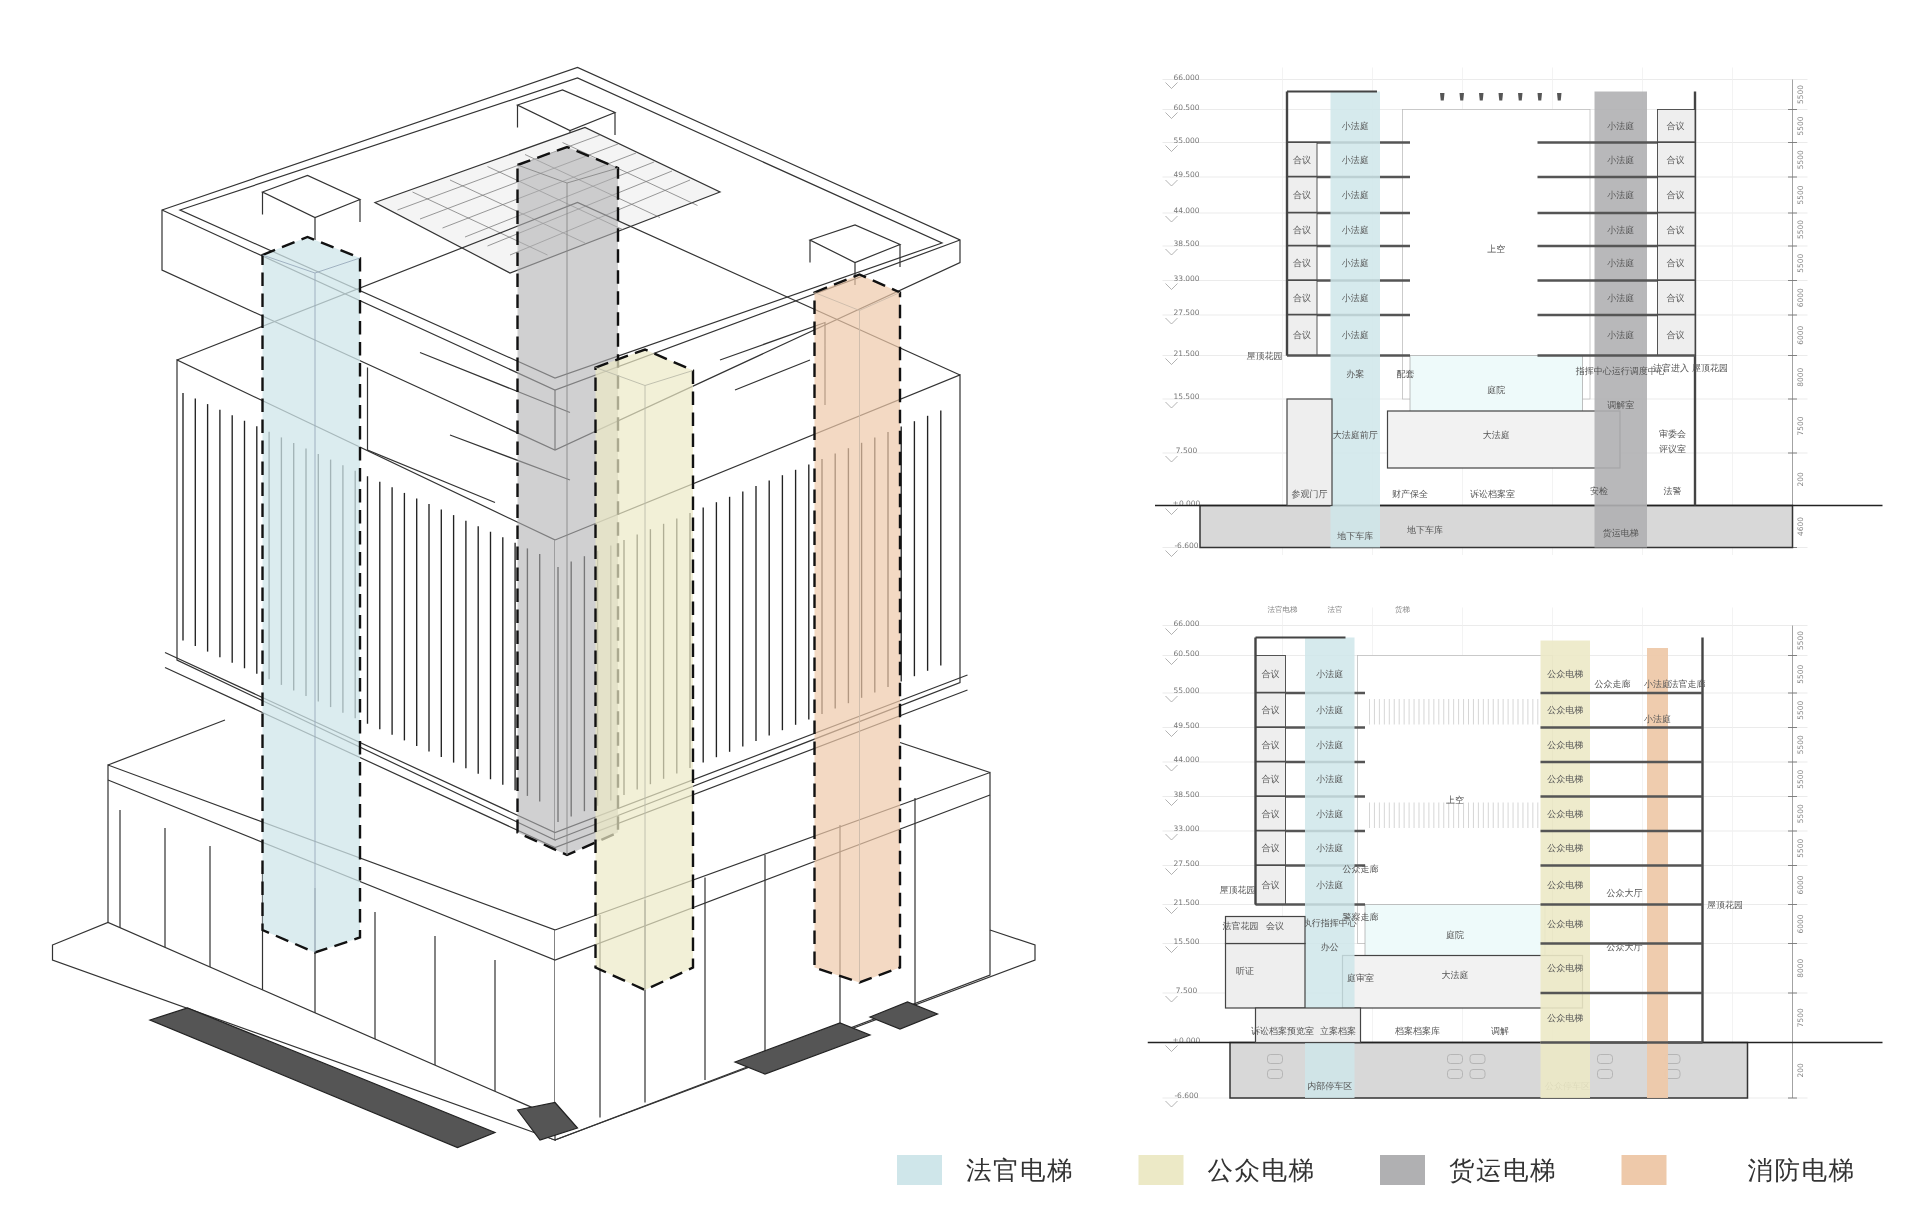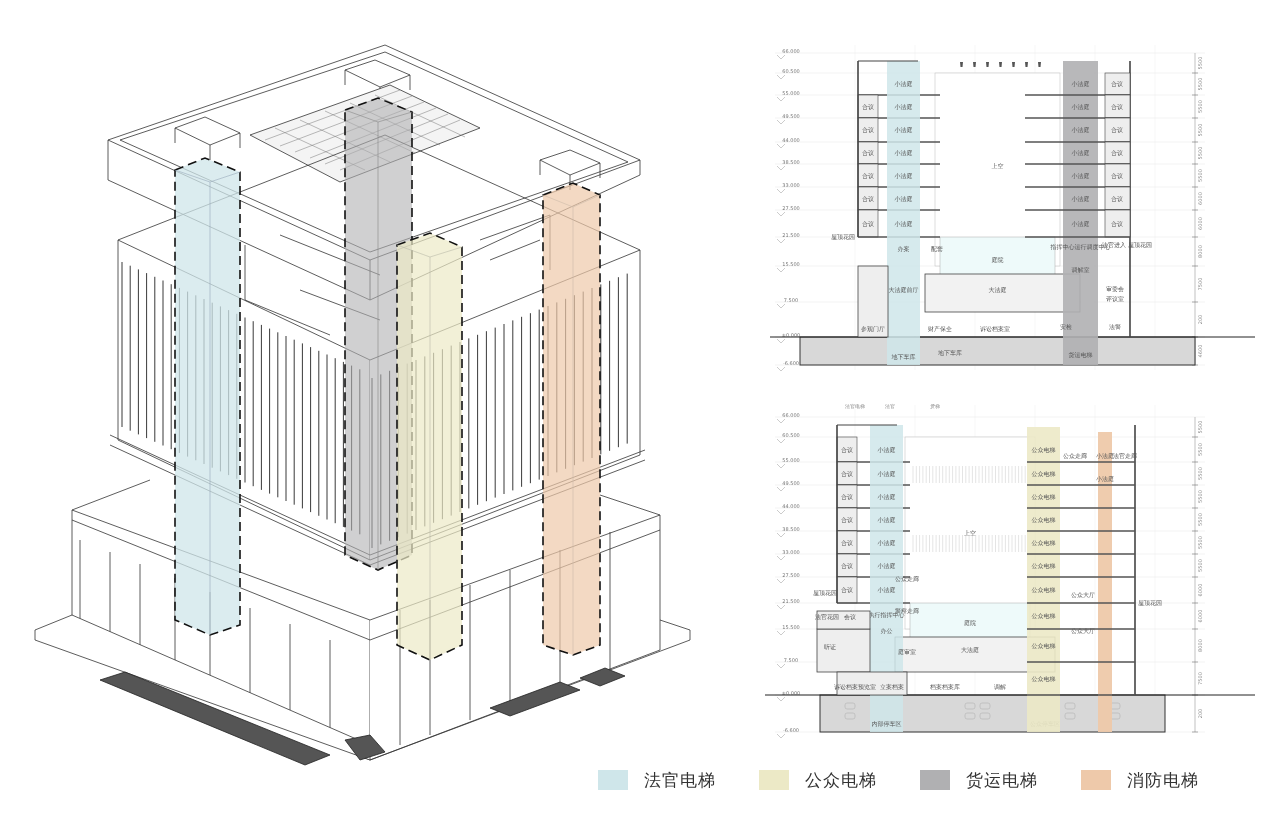--- a/index.html
+++ b/index.html
@@ -4,21 +4,21 @@
 <style>
   html, body { margin: 0; padding: 0; background: #ffffff; }
   body { width: 1280px; height: 820px; position: relative; overflow: hidden;
          font-family: "DejaVu Sans", sans-serif; }
   #axo { position: absolute; left: 0; top: 0; }
   #sec1 { position: absolute; left: 765px; top: 40px; }
   #sec2 { position: absolute; left: 765px; top: 400px; }
   .legend { position: absolute; left: 598px; top: 766px; width: 640px; height: 28px;
             display: flex; align-items: center; }
   .legend-item { display: flex; align-items: center; margin-right: 43px; }
-  .legend-item:last-child { margin-right: 0; }
+  .legend-item:last-child { margin-right: 0; gap: 38px; }
   .swatch { width: 30px; height: 20px; display: inline-block; }
   .legend-label { margin-left: 16px; font-size: 17px; color: #333333; letter-spacing: 1px;
                   font-family: "DejaVu Sans", sans-serif; }
   svg text { font-family: "DejaVu Sans", sans-serif; }
   .room-label { font-size: 6px; fill: #555; }
   .elev-label { font-size: 5px; fill: #777; }
   .dim-label { font-size: 5px; fill: #888; }
 </style>
 </head>
 <body>

